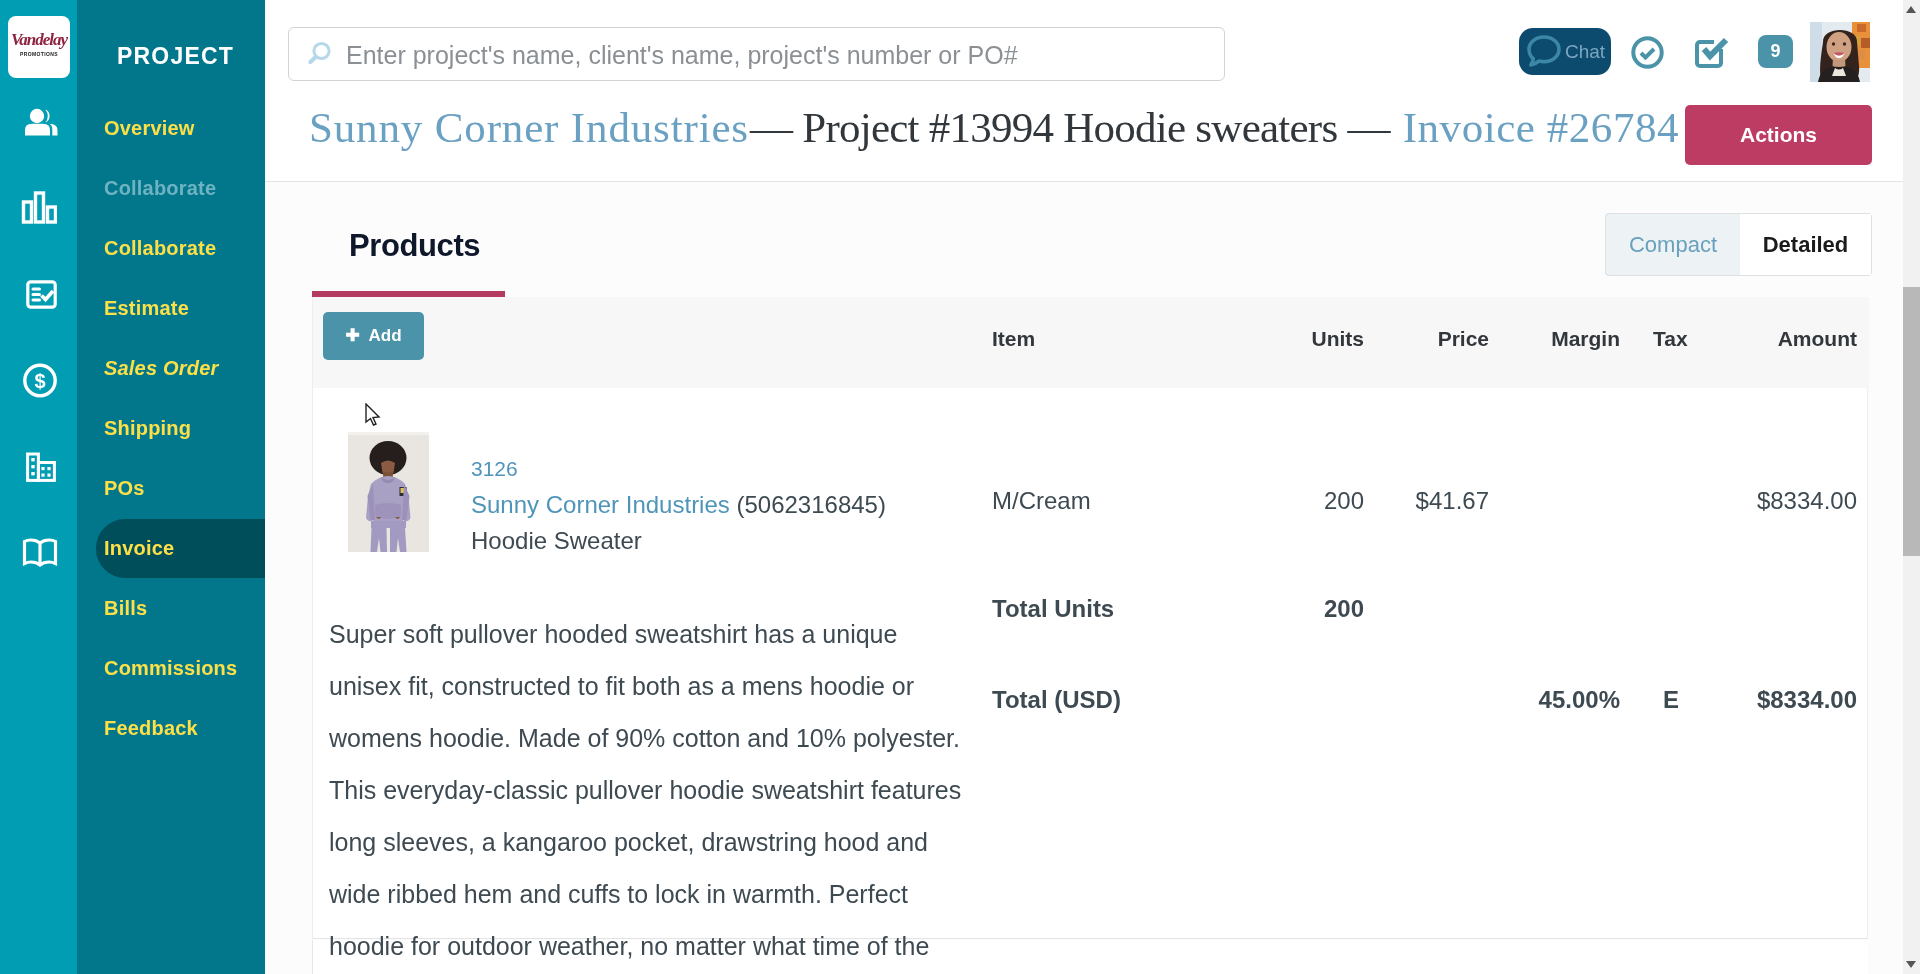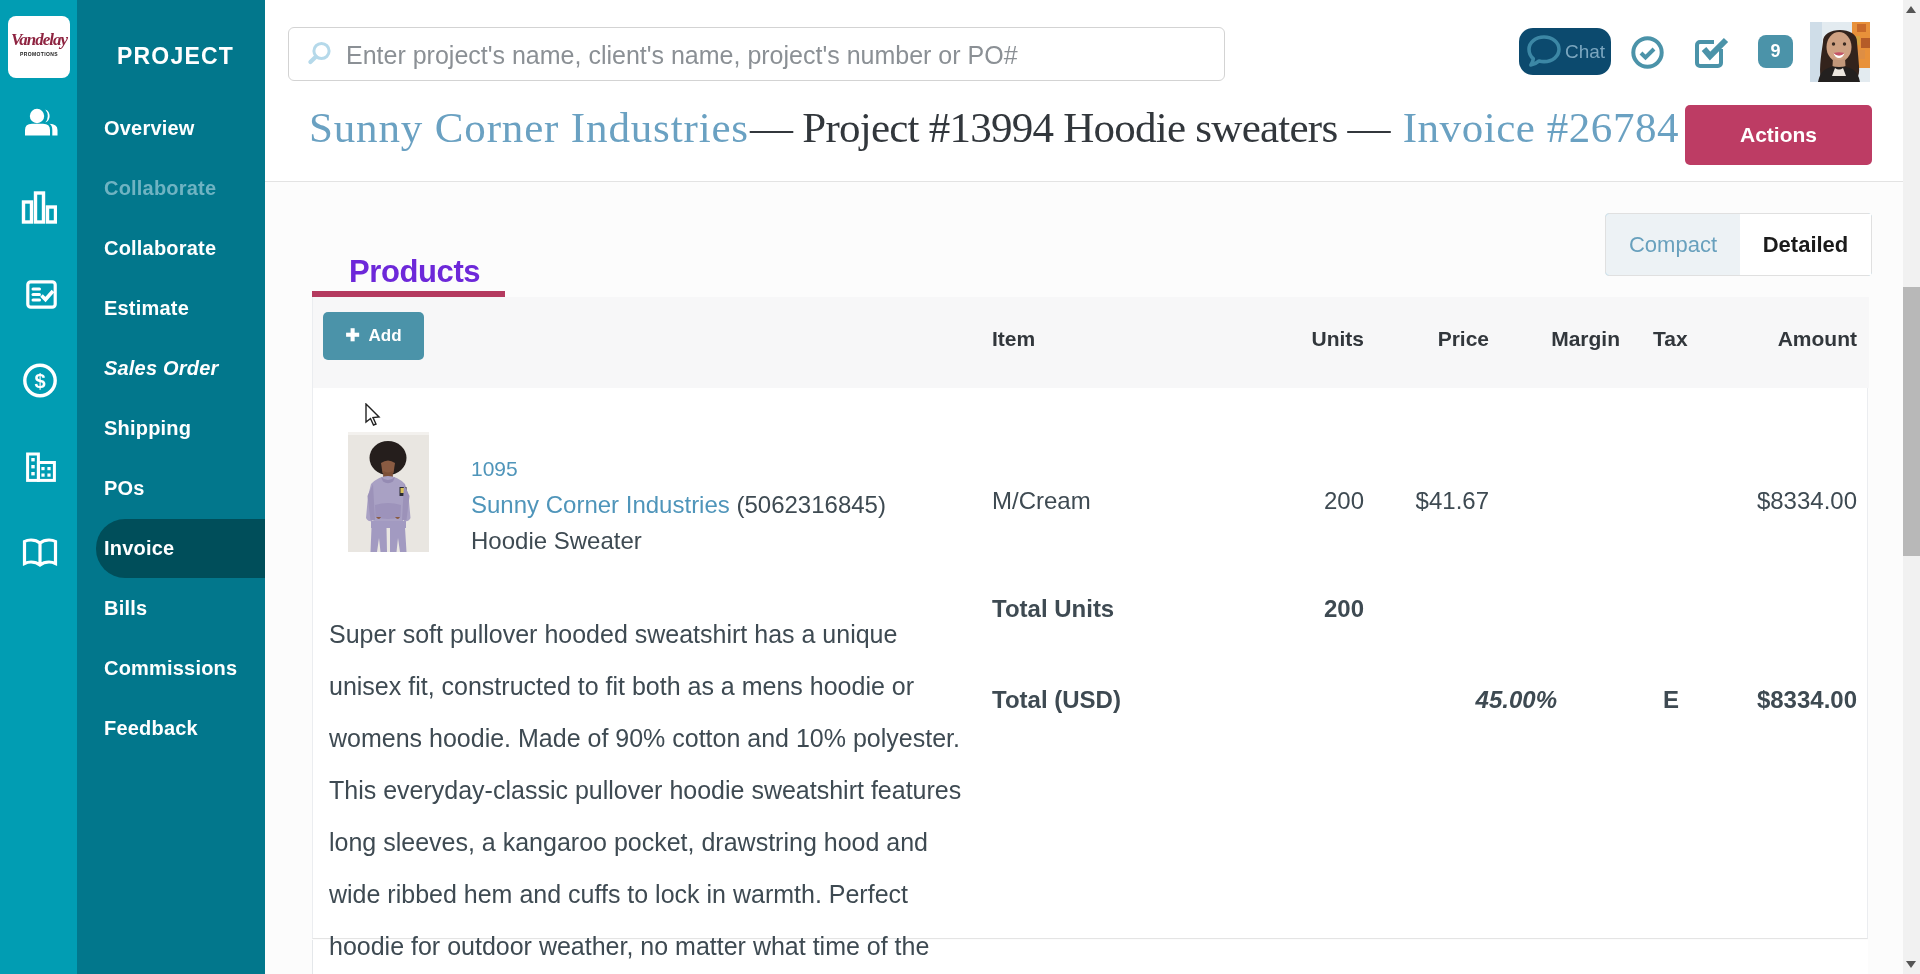--- a/index.html
+++ b/index.html
@@ -9,21 +9,21 @@
 
 
 #rail { left:0; top:0; width:77px; height:974px; background:#019db3; }
 #logo { left:8px; top:16px; width:62px; height:62px; background:#fff; border-radius:8px; text-align:center; }
 #logo .v { font-family:"Liberation Serif", serif; font-style:italic; font-weight:bold; color:#8e2340; font-size:17px; margin-top:14px; letter-spacing:-1px; }
 #logo .p { font-size:5px; color:#222; font-weight:bold; letter-spacing:0.4px; margin-top:1px; }
 
 
 #menu { left:77px; top:0; width:188px; height:974px; background:#02778c; }
 #menu h1 { position:absolute; left:40px; top:43px; font-size:23px; color:#fff; letter-spacing:1.2px; font-weight:bold; }
-.mi { position:absolute; left:27px; font-size:20px; font-weight:bold; color:#ffffff; letter-spacing:0.2px; }
+.mi { position:absolute; left:27px; font-size:20px; font-weight:bold; color:#fde047; letter-spacing:0.2px; }
 .mi.dim { color:#6fb3c2; }
 #pill { position:absolute; left:19px; top:519px; width:169px; height:59px; background:#004e5a; border-radius:29px 0 0 29px; }
 
 
 #main { left:265px; top:0; width:1638px; height:974px; background:#fff; }
 #search { left:23px; top:27px; width:937px; height:54px; border:1px solid #d3d3d3; border-radius:6px; background:#fff; }
 #search .ph { position:absolute; left:57px; top:13px; font-size:25px; color:#8b9095; }
 #greenbtn { left:982px; top:28px; width:200px; height:62px; background:#01ce6e; border-radius:5px; color:#fff; text-align:center; }
 #greenbtn .l1 { font-size:19px; font-weight:bold; margin-top:8px; }
 #greenbtn .l2 { font-size:16px; margin-top:3px; }
@@ -32,21 +32,21 @@
 #badge9 { left:1493px; top:35px; width:35px; height:33px; background:#4b93a9; border-radius:8px; color:#fff; font-size:18px; font-weight:bold; text-align:center; line-height:33px; }
 #avatar { left:1545px; top:22px; width:60px; height:60px; }
 
 #heading { left:44px; top:103px; width:1400px; font-family:"Liberation Serif", serif; font-size:43px; color:#32373c; white-space:nowrap; }
 #heading .blue { color:#6aa1c2; }
 #actions { left:1420px; top:105px; width:187px; height:60px; background:#bd3c64; border-radius:5px; color:#fff; font-size:21px; font-weight:bold; text-align:center; line-height:60px; }
 #hdivide { left:0; top:181px; width:1638px; height:1px; background:#e3e3e3; }
 #lower { left:0; top:182px; width:1638px; height:792px; background:#fcfcfc; }
 
 
-#tabtxt { left:84px; top:228px; font-size:31px; font-weight:bold; color:#6d28d9; letter-spacing:-0.4px;margin-top:26px; }
+#tabtxt { left:84px; top:228px; font-size:31px; font-weight:bold; color:#0f172a; letter-spacing:-0.4px; }
 #tabbar { left:47px; top:291px; width:193px; height:6px; background:#b43a5f; }
 #toggle { left:1340px; top:213px; width:267px; height:63px; border:1px solid #e0e0e0; border-radius:4px; background:#7dd3fc; }
 #toggle .c { position:absolute; left:0; top:0; width:134px; height:61px; background:#edf2f5; color:#68a0bd; font-size:22px; text-align:center; line-height:61px; border-radius:3px 0 0 3px; }
 #toggle .d { position:absolute; left:134px; top:0; width:131px; height:61px; background:#fff; color:#1b1b1b; font-size:22px; font-weight:bold; text-align:center; line-height:61px; }
 
 
 #table { left:47px; top:297px; width:1556px; height:642px; background:#fff; border-bottom:1px solid #e4e4e4; border-left:1px solid #ebedf0; border-right:1px solid #ebedf0; }
 #thead { position:absolute; left:0; top:0; width:1556px; height:91px; background:#f7f7f8; }
 #addbtn { position:absolute; left:10px; top:15px; width:101px; height:48px; background:#4b93a9; border-radius:5px; color:#fff; font-size:17px; font-weight:bold; text-align:center; line-height:48px; }
 .th { position:absolute; top:30px; font-size:21px; font-weight:bold; color:#32373c; }
@@ -212,36 +212,36 @@
           <rect x="52.5" y="56" width="4" height="5" fill="#d9c05a"></rect>
           <path d="M27 73 q13 -4 26 0 l-0.5 12 q-12.5 4 -25 0 Z" fill="#9d93bb"></path>
           <path d="M28 85 q3 4 5 0 Z M47 85 q3 4 5 0 Z" fill="#8a5b42"></path>
           <path d="M23.5 95.5 l15 0 l0.5 24.5 l-6.5 0 l-1.5 -14 l-2 14 l-6.5 0 Z" fill="#a29ac1"></path>
           <path d="M42 95.5 l15 0 l1.5 24.5 l-6.5 0 l-2 -14 l-1.5 14 l-6.5 0 Z" fill="#a29ac1"></path>
           <path d="M23 89 l35 0 l0 7 l-35 0 Z" fill="#a29ac1"></path>
           <path d="M25 52 l-5.5 12 l3 24 l4.5 0 Z" fill="#9c92b9"></path>
           <path d="M56 52 l5.5 12 l-3 24 l-4.5 0 Z" fill="#9c92b9"></path>
         </svg>
       </div>
-      <div class="cell" style="left:158px; top:160px; font-size:21px;"><a class="lnk" href="#">1095</a></div>
+      <div class="cell" style="left:158px; top:160px; font-size:21px;"><a class="lnk" href="#">3126</a></div>
       <div class="cell" style="left:158px; top:194px;"><a class="lnk" href="#">Sunny Corner Industries</a> (5062316845)</div>
       <div class="cell" style="left:158px; top:230px;">Hoodie Sweater</div>
 
       <div class="cell" style="left:679px; top:190px;">M/Cream</div>
       <div class="cell rt" style="left:931px; top:190px; width:120px;">200</div>
       <div class="cell rt" style="left:1056px; top:190px; width:120px;">$41.67</div>
       <div class="cell rt" style="left:1364px; top:190px; width:180px;">$8334.00</div>
 
       <div id="desc">Super soft pullover hooded sweatshirt has a unique unisex fit, constructed to fit both as a mens hoodie or womens hoodie. Made of 90% cotton and 10% polyester. This everyday-classic pullover hoodie sweatshirt features long sleeves, a kangaroo pocket, drawstring hood and wide ribbed hem and cuffs to lock in warmth. Perfect hoodie for outdoor weather, no matter what time of the year. Casual but stylish to wear for camping, for walking, for jogging, for running or for working out.</div>
 
       <div class="cell bold" style="left:679px; top:298px;">Total Units</div>
       <div class="cell bold rt" style="left:931px; top:298px; width:120px;">200</div>
 
       <div class="cell bold" style="left:679px; top:389px;">Total (USD)</div>
-      <div class="cell bold rt" style="left:1124px; top:389px; width:120px;font-style:italic;">45.00%</div>
+      <div class="cell bold rt" style="left:1187px; top:389px; width:120px;">45.00%</div>
       <div class="cell bold" style="left:1350px; top:389px;">E</div>
       <div class="cell bold rt" style="left:1364px; top:389px; width:180px;">$8334.00</div>
     </div>
   </div>
 
   <div id="sbar" class="abs">
     <div id="sthumb"></div>
     <div class="arr" style="top:6px; border-bottom:7px solid #555;"></div>
     <div class="arr" style="bottom:6px; border-top:7px solid #555;"></div>
   </div>

